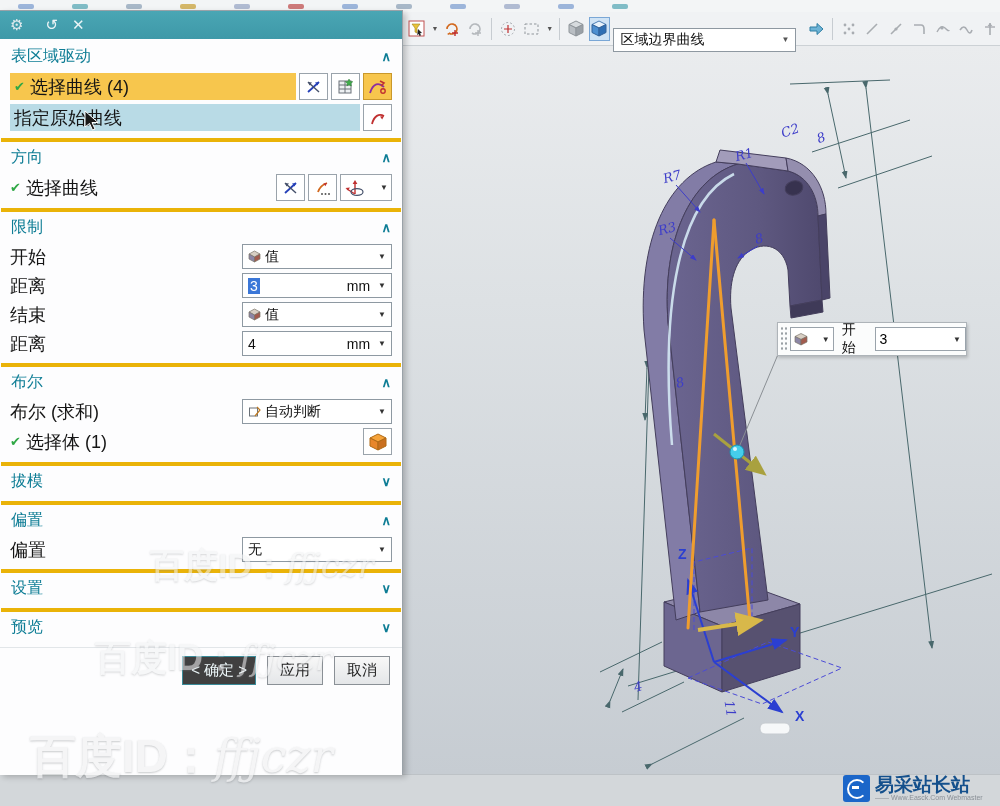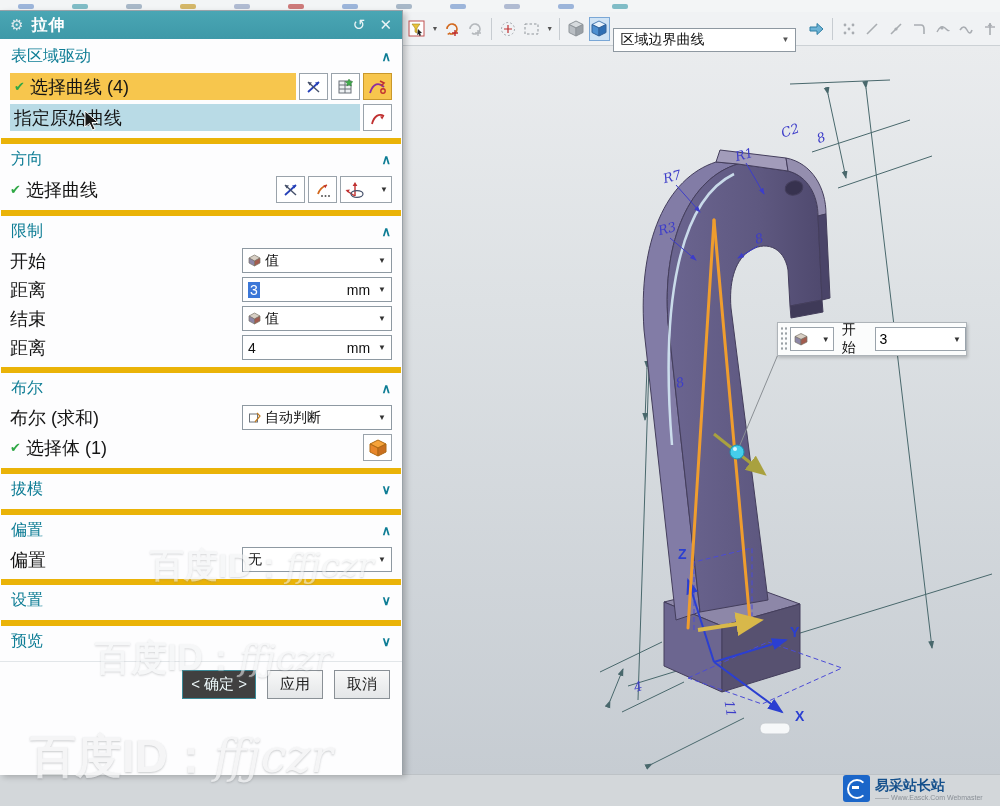--- a/index.html
+++ b/index.html
@@ -48,21 +48,21 @@
   
   .dialog{position:absolute;left:0;top:10px;width:403px;height:764px;z-index:10;
     border:1px solid #9aa2a8;border-left:none;box-sizing:border-box;background:#fdfdfe;
     box-shadow:3px 3px 6px rgba(0,0,0,.22);}
   .dlg-title{height:28px;background:linear-gradient(#4aa6b4,#3e99a8);display:flex;align-items:center;
     color:#fff;padding:0 10px;box-sizing:border-box;}
   .dlg-title .gear{font-size:15px;color:#dfeaed;margin-right:8px;}
   .dlg-title .t{font-size:16px;font-weight:bold;letter-spacing:1px;flex:1;}
   .dlg-title .tb-ic{font-size:15px;color:#eaf4f6;margin-left:14px;cursor:default;}
   .dlg-body{height:734px;overflow:hidden;background:#fdfdfe;padding-top:2px;}
-  .sec{border-bottom:6px solid #eab308;padding:0 0 5px 0;margin:0 1px;}
+  .sec{border-bottom:4px solid #eab308;padding:0 0 5px 0;margin:0 1px;}
   .sec-h{display:flex;align-items:center;height:30px;padding:0 10px;}
   .sec-h .st{font-size:16px;color:#0e7d95;}
   .sec-h .sa{margin-left:auto;color:#0e7d95;font-weight:bold;font-size:13px;}
   .row{display:flex;align-items:center;padding:2px 9px;min-height:29px;box-sizing:border-box;}
   .lbl{font-size:18px;color:#151515;}
   .chk-ic{color:#2fa845;font-size:13px;margin-right:5px;}
   .hl{flex:1;height:27px;display:flex;align-items:center;padding:0 4px;box-sizing:border-box;}
   .hl-yellow{background:#f7c64d;}
   .hl-blue{background:#b9dbe6;}
   .icon-btn{width:29px;height:27px;border:1px solid #9aa3ab;background:#fff;display:flex;align-items:center;
@@ -85,21 +85,21 @@
 
   
   .status-strip{position:absolute;left:0;top:774px;width:1000px;height:32px;background:#d3d7da;
     border-top:1px solid #bdc2c6;z-index:3;}
   .easck-logo{position:absolute;left:843px;top:771px;width:157px;height:35px;display:flex;align-items:center;z-index:6;}
   .logo-sq{width:27px;height:27px;background:#1b66c9;border-radius:3px;display:flex;align-items:center;
     justify-content:center;margin-right:5px;}
   .logo-glyph{width:16px;height:16px;border:2.5px solid #fff;border-radius:50%;border-right-color:transparent;
     position:relative;}
   .logo-glyph:after{content:"";position:absolute;left:3px;top:5px;width:7px;height:3px;background:#fff;}
-  .logo-txt .nm{font-size:14px;font-weight:bold;color:#14508c;line-height:18px;}
+  .logo-txt .nm{font-size:19px;font-weight:bold;color:#14508c;line-height:18px;}
   .logo-txt .tg{font-size:7px;color:#8a9097;line-height:8px;}
   .wm{position:absolute;z-index:20;pointer-events:none;white-space:nowrap;opacity:.55;
     color:#f2f3f4;text-shadow:0 1px 2px rgba(120,124,128,.55);}
   .wm .p{font-weight:bold;font-family:"Liberation Sans",sans-serif;}
   .wm .i{font-family:"DejaVu Serif",serif;font-style:italic;margin-top:8px;}
   .wm1{left:150px;top:543px;font-size:34px;}
   .wm2{left:95px;top:634px;font-size:36px;}
   .wm3{left:30px;top:726px;font-size:46px;opacity:.7;}
   .cursor{position:absolute;left:84px;top:110px;z-index:40;}
 </style>
@@ -350,21 +350,20 @@
     <span class="mini-label">开始</span>
     <div class="mini-spin">
       <span class="v">3</span>
       <span class="caret">▼</span>
     </div>
   </div>
 
   <div class="dialog">
     <div class="dlg-title">
       <span class="gear">⚙</span>
-      <span class="t">拉伸</span>
       <span class="tb-ic">↺</span>
       <span class="tb-ic">✕</span>
     </div>
     <div class="dlg-body">
 
       <div class="sec">
         <div class="sec-h">
           <span class="st">表区域驱动</span>
           <span class="sa">∧</span>
         </div>

